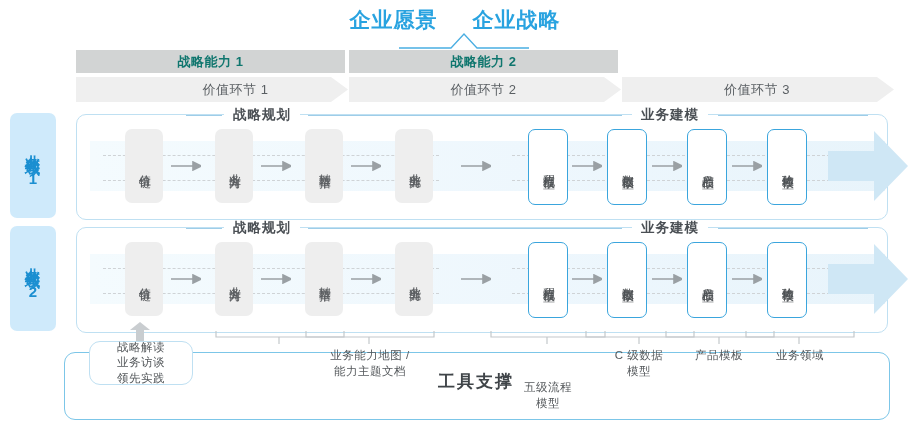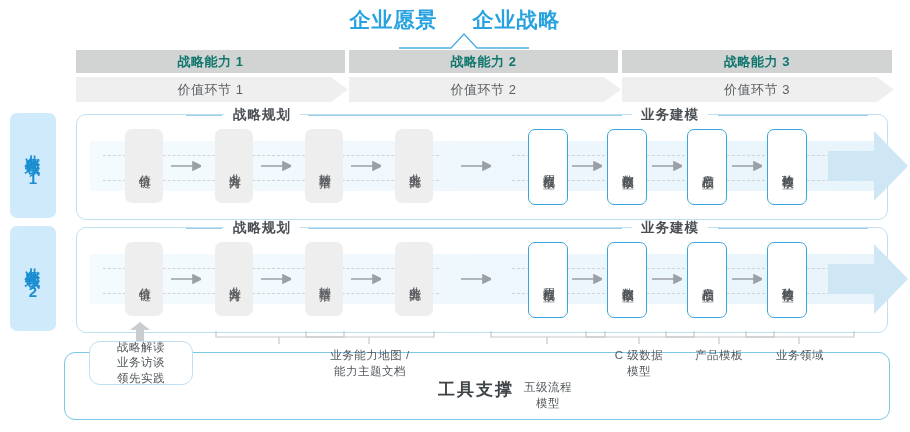--- a/index.html
+++ b/index.html
@@ -42,21 +42,21 @@
   .cap3{left:622px;top:50px;width:270px;}
 
   
   .chev-wrap{position:absolute;left:76px;top:77px;width:834px;height:25px;}
   .chev-label{
     position:absolute;top:0;height:25px;
     display:flex;align-items:center;justify-content:center;
     font-size:13px;color:#5a5f63;font-weight:normal;
     letter-spacing:.5px;
   }
-  .cl1{left:0px;width:269px;}
+  .cl1{left:0px;width:269px;padding-left:25px;}
   .cl2{left:273px;width:269px;}
   .cl3{left:546px;width:270px;}
 
   
   .domain-tab{
     position:absolute;left:10px;width:46px;
     background:#cfeafb;border-radius:7px;
     display:flex;align-items:center;justify-content:center;
   }
   .domain-tab span{
@@ -145,21 +145,21 @@
   }
   .up-arrow{position:absolute;left:130px;top:322px;width:20px;height:22px;}
 
   
   .tool-box{
     position:absolute;left:64px;top:352px;width:824px;height:66px;
     border:1.3px solid #7cc6e8;border-radius:11px;background:#ffffff;
     z-index:0;
   }
   .tool-label{
-    position:absolute;left:64px;top:378px;width:824px;
+    position:absolute;left:64px;top:370px;width:824px;
     text-align:center;font-size:17px;font-weight:bold;
     color:#3f4448;letter-spacing:2px;z-index:3;
   }
   .z2{z-index:2;}
   .z3{z-index:3;}
   .z4{z-index:4;border-radius:11px;}
 </style>
 </head>
 <body>
 
@@ -170,21 +170,20 @@
     <div class="title-gap"></div>
     <div class="t">企业战略</div>
   </div>
 
   <svg class="peak" viewBox="0 0 130 20">
     <path d="M0 18 L52 18 L65 4 L78 18 L130 18" fill="none" stroke="#4aaee2" stroke-width="1.3"></path>
   </svg>
 
   <div class="cap-bar cap1">战略能力 1</div>
   <div class="cap-bar cap2">战略能力 2</div>
-  <div class="cap-bar cap3">战略能力 3</div>
 
   <div class="chev-wrap">
     <svg width="834" height="25" viewBox="0 0 834 25" style="position:absolute;left:0;top:0;">
       <path d="M0 0 L255 0 L272 12.5 L255 25 L0 25 Z" fill="#efefef"></path>
       <path d="M273 0 L528 0 L545 12.5 L528 25 L273 25 Z" fill="#efefef"></path>
       <path d="M546 0 L801 0 L818 12.5 L801 25 L546 25 Z" fill="#efefef"></path>
     </svg>
     <div class="chev-label cl1">价值环节 1</div>
     <div class="chev-label cl2">价值环节 2</div>
     <div class="chev-label cl3">价值环节 3</div>

